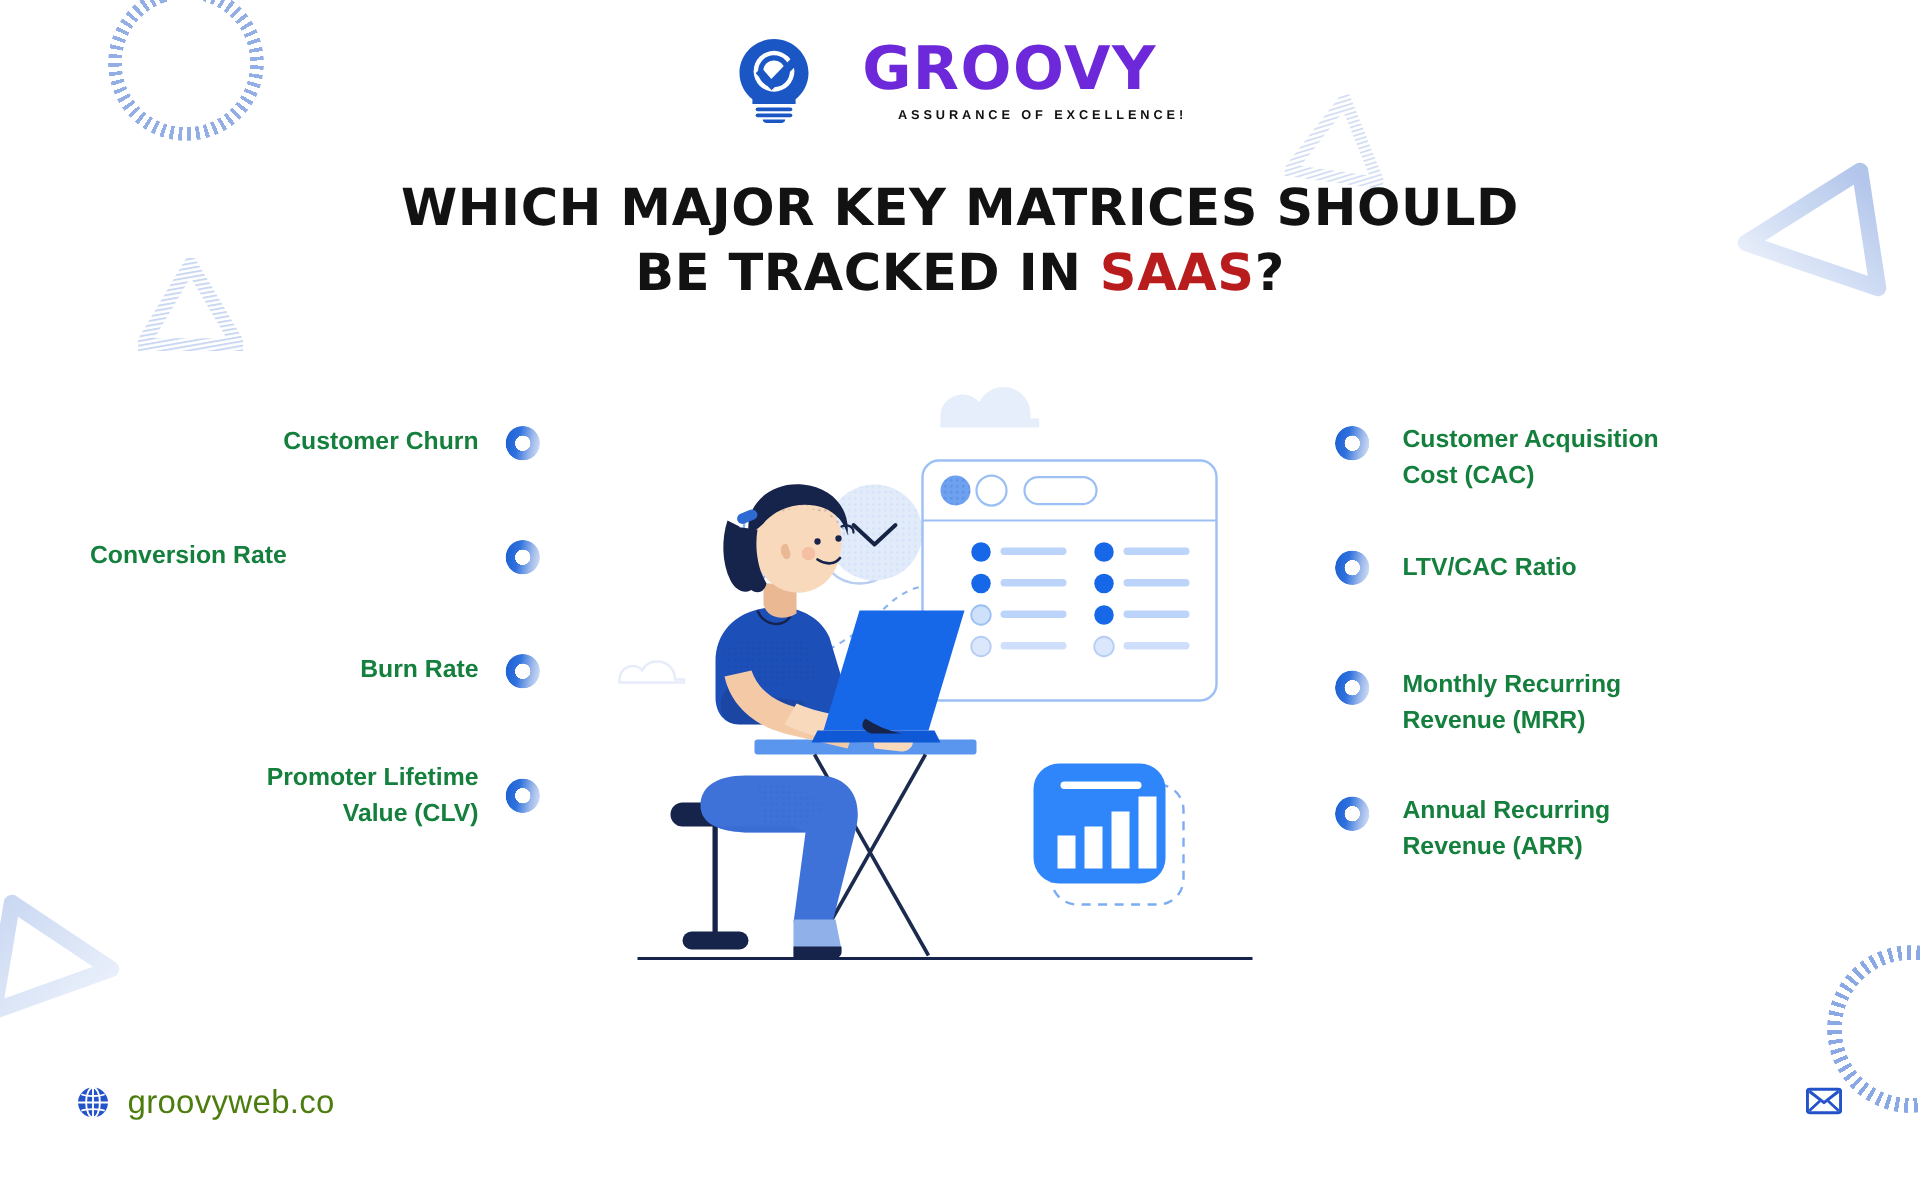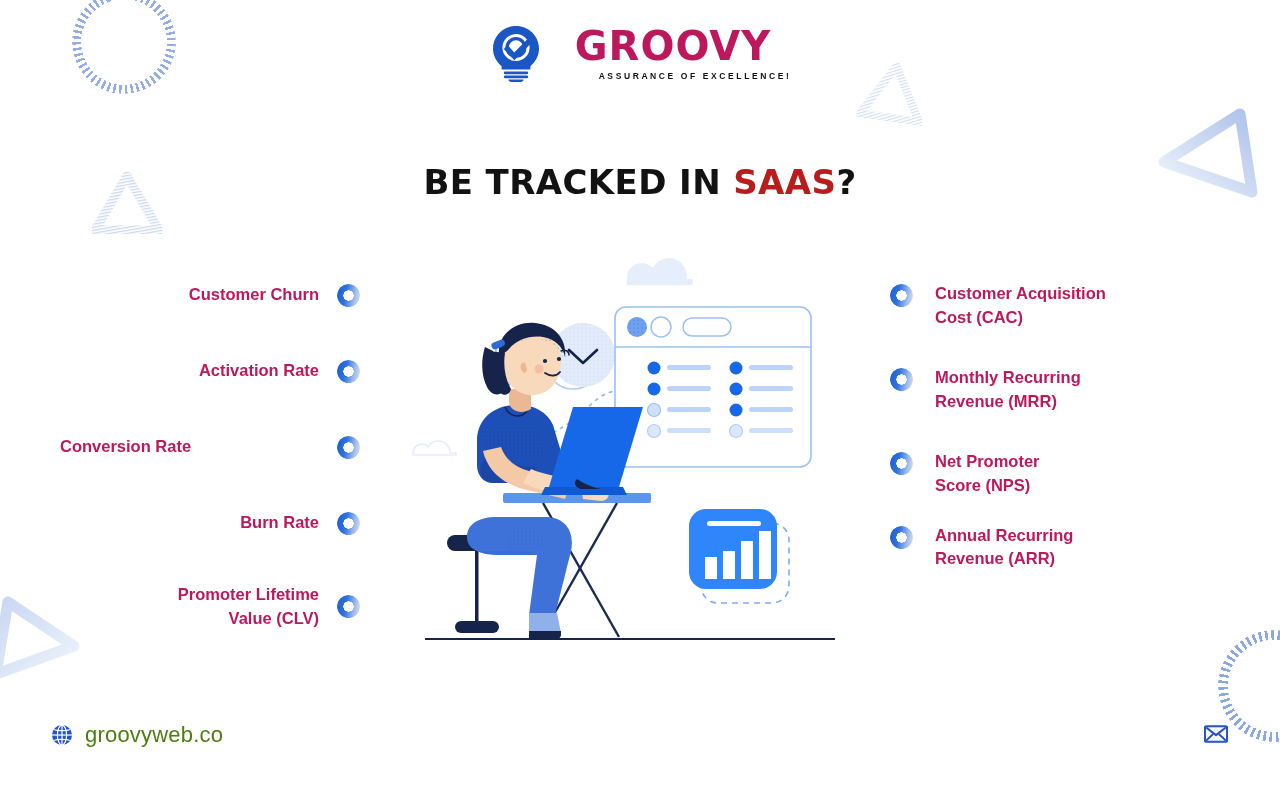--- a/index.html
+++ b/index.html
@@ -46,21 +46,21 @@
     position:absolute; left:0; right:0; top:24px;
     display:flex; justify-content:center; align-items:center; gap:12px;
   }
   #logo-bulb { width:54px; height:58px; display:block; }
   .logo-text-wrap { display:flex; flex-direction:column; align-items:center; }
   #logo-wordmark {
     font-family:"DejaVu Sans", sans-serif;
     font-weight:bold;
     font-size:40px;
     letter-spacing:1px;
-    color:#be185d;
+    color:#6d28d9;
     line-height:1;
   }
   #logo-tagline {
     font-family:"Liberation Sans", sans-serif;
     font-size:8.5px;
     font-weight:bold;
     letter-spacing:2.6px;
     color:#111111;
     margin-top:5px;
     margin-left:44px;
@@ -89,21 +89,21 @@
     min-height:26px;
   }
   #col-left .metric { justify-content:flex-end; }
   #col-right .metric { justify-content:flex-start; }
 
   .metric-label {
     font-family:"Liberation Sans", sans-serif;
     font-weight:bold;
     font-size:16.5px;
     line-height:1.45;
-    color:#be185d;
+    color:#15803d;
   }
   #col-left .metric-label { text-align:right; padding-right:18px; }
   #col-right .metric-label { text-align:left; padding-left:22px; }
 
   .bullet {
     flex:0 0 auto;
     width:23px; height:23px;
     border-radius:50%;
     background:linear-gradient(100deg,#1a5fd0 0%,#2f71de 38%,#9db9ea 72%,#dbe5f7 100%);
     -webkit-mask: radial-gradient(circle, transparent 0 31%, #000 32% 100%);
@@ -195,59 +195,55 @@
     <rect x="14.8" y="51.6" width="24.4" height="2.6" rx="1.3" fill="#1a56c4"></rect>
     <path d="M19.5 55.6 L34.5 55.6 C34.5 57 33.3 58 31.8 58 L22.2 58 C20.7 58 19.5 57 19.5 55.6 Z" fill="#1a56c4"></path>
   </svg>
   <div class="logo-text-wrap">
     <div id="logo-wordmark">GROOVY</div>
     <div id="logo-tagline">ASSURANCE OF EXCELLENCE!</div>
   </div>
 </div>
 
 <h1 id="title">
-  <br>
+  <span>WHICH MAJOR KEY MATRICES SHOULD</span><br>
   <span>BE TRACKED IN </span><span class="accent">SAAS</span><span>?</span>
 </h1>
 
 <div class="col" id="col-left">
   <div class="metric" style="margin-bottom:50px;">
     <div class="metric-label">Customer Churn</div>
     <div class="bullet"></div>
   </div>
-  <div class="metric" style="margin-bottom:50px;">
-    <div class="metric-label">Activation Rate</div>
-    <div class="bullet"></div>
-  </div>
   <div class="metric" style="margin-bottom:50px;justify-content:space-between;">
     <div class="metric-label">Conversion Rate</div>
     <div class="bullet"></div>
   </div>
   <div class="metric" style="margin-bottom:47px;">
     <div class="metric-label">Burn Rate</div>
     <div class="bullet"></div>
   </div>
   <div class="metric">
     <div class="metric-label" style="max-width:200px;">Promoter Lifetime Value (CLV)</div>
     <div class="bullet"></div>
   </div>
 </div>
 
 <div class="col" id="col-right">
   <div class="metric" style="margin-bottom:36px; align-items:flex-start;">
     <div class="bullet" style="margin-top:2px;"></div>
     <div class="metric-label" style="max-width:215px;">Customer Acquisition Cost (CAC)</div>
   </div>
+  <div class="metric" style="margin-bottom:53px;">
+    <div class="bullet"></div>
+    <div class="metric-label">LTV/CAC Ratio</div>
+  </div>
   <div class="metric" style="margin-bottom:36px; align-items:flex-start;">
     <div class="bullet" style="margin-top:2px;"></div>
     <div class="metric-label" style="max-width:200px;">Monthly Recurring Revenue (MRR)</div>
-  </div>
-  <div class="metric" style="margin-bottom:26px; align-items:flex-start;">
-    <div class="bullet" style="margin-top:2px;"></div>
-    <div class="metric-label" style="max-width:150px;">Net Promoter Score (NPS)</div>
   </div>
   <div class="metric" style="align-items:flex-start;">
     <div class="bullet" style="margin-top:2px;"></div>
     <div class="metric-label" style="max-width:180px;">Annual Recurring Revenue (ARR)</div>
   </div>
 </div>
 
 <div id="illustration">
   <svg viewBox="0 0 450 400">
     <defs>

